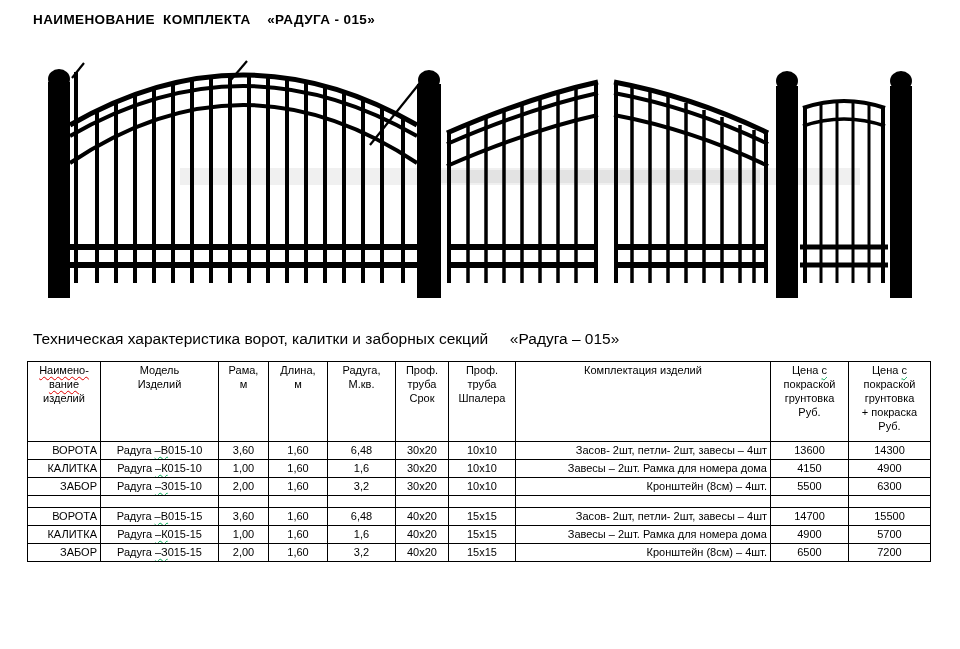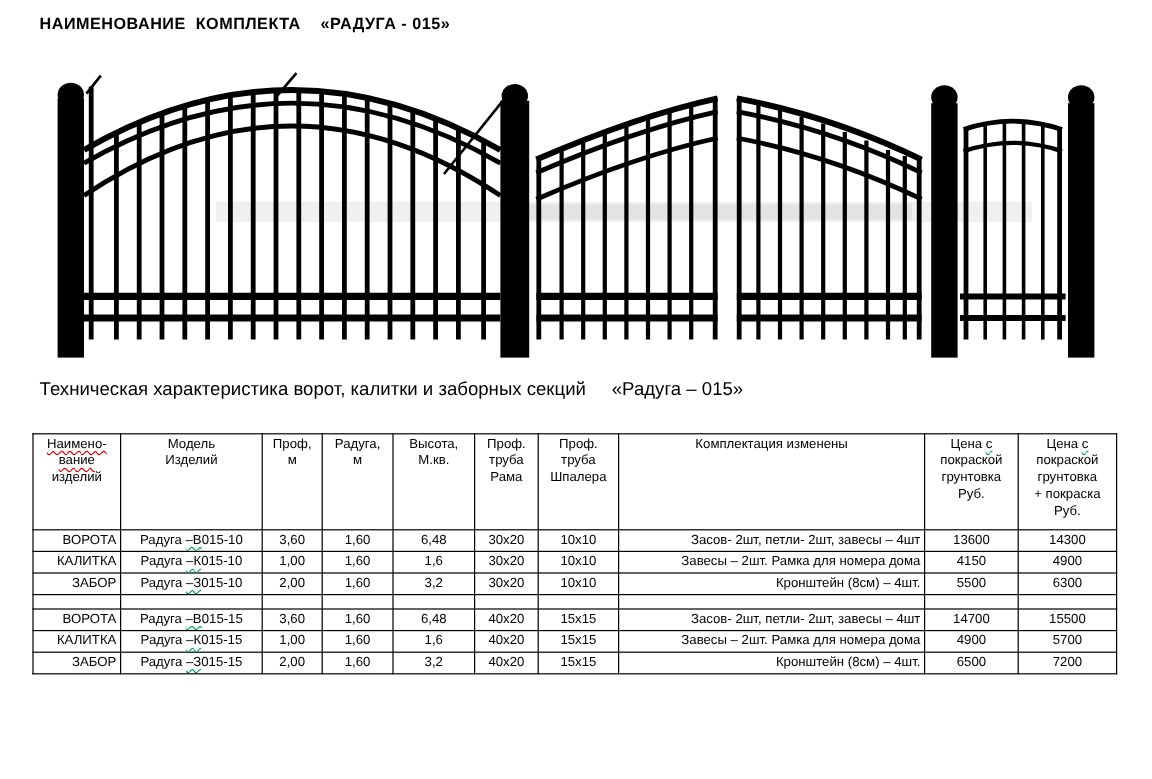--- a/index.html
+++ b/index.html
@@ -8,21 +8,21 @@
     font-family:Liberation Sans, sans-serif; color:#000;
     overflow:hidden;
   }
   .doc-title {
     position:absolute; left:33px; top:12px;
     font-size:13.5px; font-weight:bold; letter-spacing:0.4px;
     white-space:pre;
   }
   .drawing { position:absolute; left:0; top:60px; width:960px; height:250px; }
   .table-caption {
-    position:absolute; left:33px; top:316px;
+    position:absolute; left:33px; top:330px;
     font-size:15.5px; white-space:pre;
   }
   table.spec {
     position:absolute; left:27px; top:361px; width:903px;
     border-collapse:collapse; table-layout:fixed;
     font-size:11px; line-height:14px;
   }
   table.spec th, table.spec td {
     border:1px solid #000; padding:0 3px; overflow:hidden;
     font-weight:normal; color:#000;
@@ -170,43 +170,43 @@
         <th>
           <span class="hl"><span class="wavy-red">Наимено-</span></span>
           <span class="hl"><span class="wavy-red">вание</span></span>
           <span class="hl">изделий</span>
         </th>
         <th>
           <span class="hl">Модель</span>
           <span class="hl">Изделий</span>
         </th>
         <th>
-          <span class="hl">Проф,</span>
+          <span class="hl">Рама,</span>
           <span class="hl">м</span>
         </th>
         <th>
+          <span class="hl">Длина,</span>
+          <span class="hl">м</span>
+        </th>
+        <th>
           <span class="hl">Радуга,</span>
-          <span class="hl">м</span>
-        </th>
-        <th>
-          <span class="hl">Высота,</span>
           <span class="hl">М.кв.</span>
         </th>
         <th>
           <span class="hl">Проф.</span>
           <span class="hl">труба</span>
-          <span class="hl">Рама</span>
+          <span class="hl">Срок</span>
         </th>
         <th>
           <span class="hl">Проф.</span>
           <span class="hl">труба</span>
           <span class="hl">Шпалера</span>
         </th>
         <th>
-          <span class="hl">Комплектация изменены</span>
+          <span class="hl">Комплектация изделий</span>
         </th>
         <th>
           <span class="hl"><span>Цена </span><span class="wavy-green">с</span></span>
           <span class="hl">покраской</span>
           <span class="hl">грунтовка</span>
           <span class="hl">Руб.</span>
         </th>
         <th>
           <span class="hl"><span>Цена </span><span class="wavy-green">с</span></span>
           <span class="hl">покраской</span>

